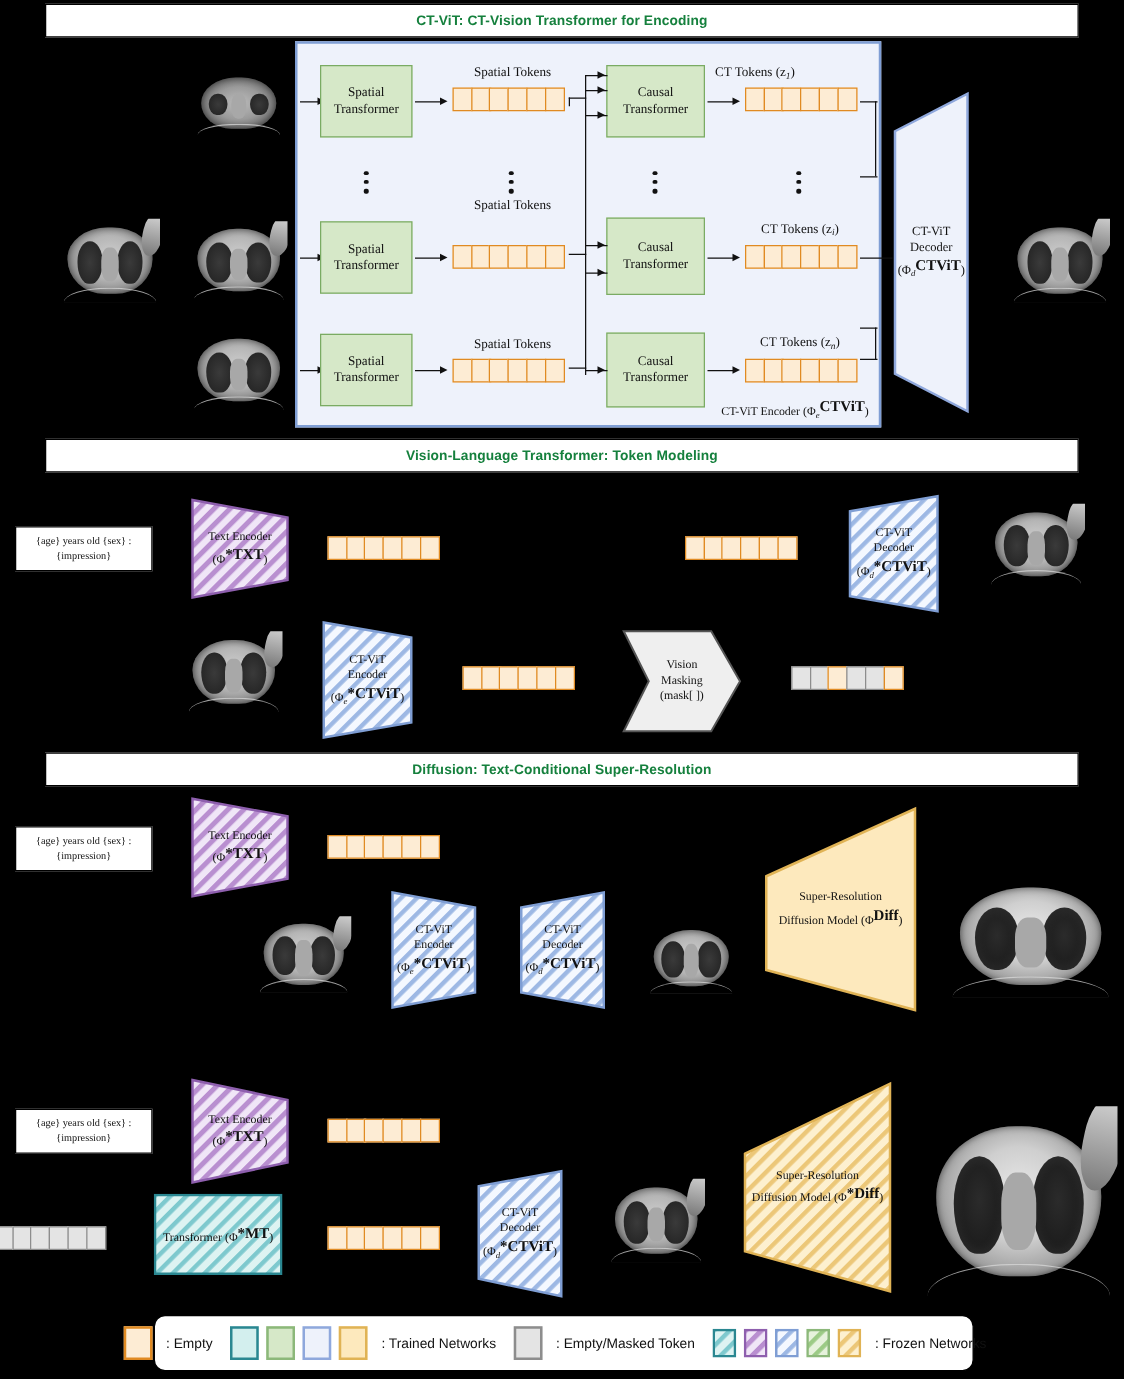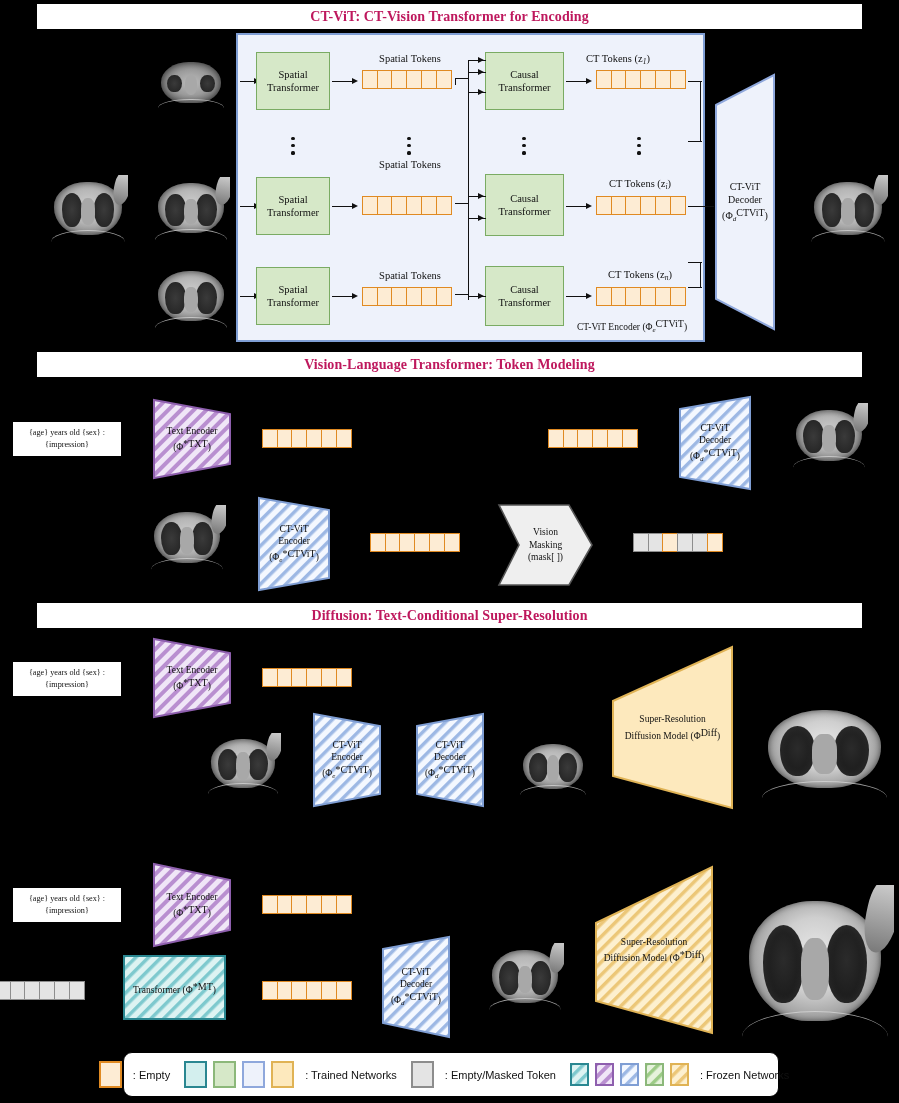--- a/index.html
+++ b/index.html
@@ -4,39 +4,39 @@
 <style>
   html,body{margin:0;padding:0;background:#000;}
   body{width:899px;height:1103px;position:relative;overflow:hidden;
        font-family:"Liberation Serif",serif;color:#111;}
   .stage{position:absolute;inset:0;}
   .abs{position:absolute;box-sizing:border-box;}
 
   
   .hdr{left:36px;width:827px;height:27px;background:#fff;border:1px solid #000;
        display:flex;align-items:center;justify-content:center;}
-  .hdr span{font-weight:bold;font-size:14px;letter-spacing:.1px;color:#be185d;
-            font-family:Liberation Serif, serif;}
+  .hdr span{font-weight:bold;font-size:11px;letter-spacing:.1px;color:#15803d;
+            font-family:Liberation Sans, sans-serif;}
 
   
   .panel{background:#eef2fb;border:2px solid #7f9ed4;}
   .gbox{background:#d6e8c8;border:1.5px solid #7aab63;display:flex;align-items:center;
         justify-content:center;text-align:center;line-height:1.25;font-size:10.5px;}
   .tealbox{background:#d3efee;border:2px solid #2a8791;display:flex;align-items:center;
         justify-content:center;text-align:center;font-size:10.5px;}
 
   
   .strip{display:flex;}
   .strip i{display:block;width:14px;height:17px;border:1.3px solid #e08a22;
            background:#fdecd4;margin-left:-1.3px;font-style:normal;}
   .strip i:first-child{margin-left:0;}
   .strip i.gray{border-color:#8d8d8d;background:#e4e4e4;}
   .lbl{font-size:10.5px;text-align:center;white-space:nowrap;}
   .lbl .sub{font-size:7.5px;font-style:italic;vertical-align:-2px;}
-  .sup{font-size:10px;vertical-align:3px;}
+  .sup{font-size:12px;vertical-align:3px;font-weight:bold;}
   .sub{font-size:7px;vertical-align:-2px;font-style:italic;}
 
   
   .trap{position:absolute;display:flex;align-items:center;justify-content:center;
         text-align:center;font-size:10px;line-height:1.3;}
   .trap .cap{position:relative;z-index:2;}
   .shape{position:absolute;inset:0;}
 
   
   .vdots{width:4px;display:flex;flex-direction:column;gap:4px;align-items:center;}
@@ -163,21 +163,21 @@
       <i></i>
       <i></i>
       <i></i>
   </div>
   <div class="abs gbox" style="left:485px;top:52px;width:79px;height:58px;">
     <div><span>Causal</span><br>
          <span>Transformer</span></div>
   </div>
   <div class="abs ln" style="left:566px;top:81px;width:22px;height:1.4px;"></div>
   <div class="ah" style="left:586px;top:77.6px;"></div>
-  <div class="abs lbl" style="left:570px;top:53px;width:96px;">
+  <div class="abs lbl" style="left:556px;top:53px;width:96px;">
     <span>CT Tokens (z</span><span class="sub">1</span>)
   </div>
   <div class="abs strip" style="left:596px;top:70px;">
     <i></i>
       <i></i>
       <i></i>
       <i></i>
       <i></i>
       <i></i>
   </div>

